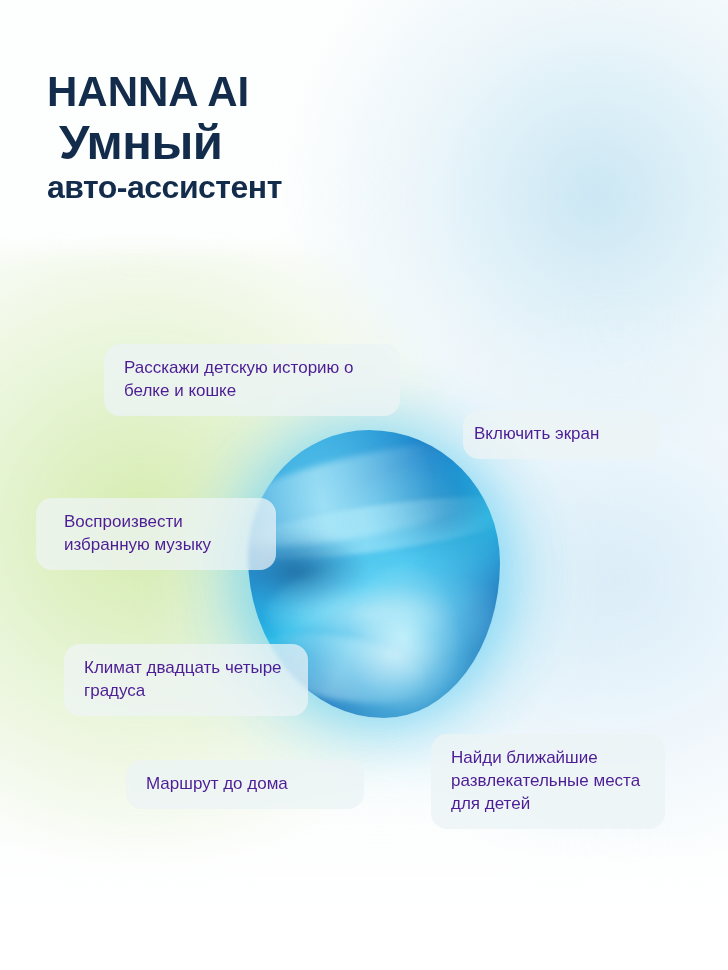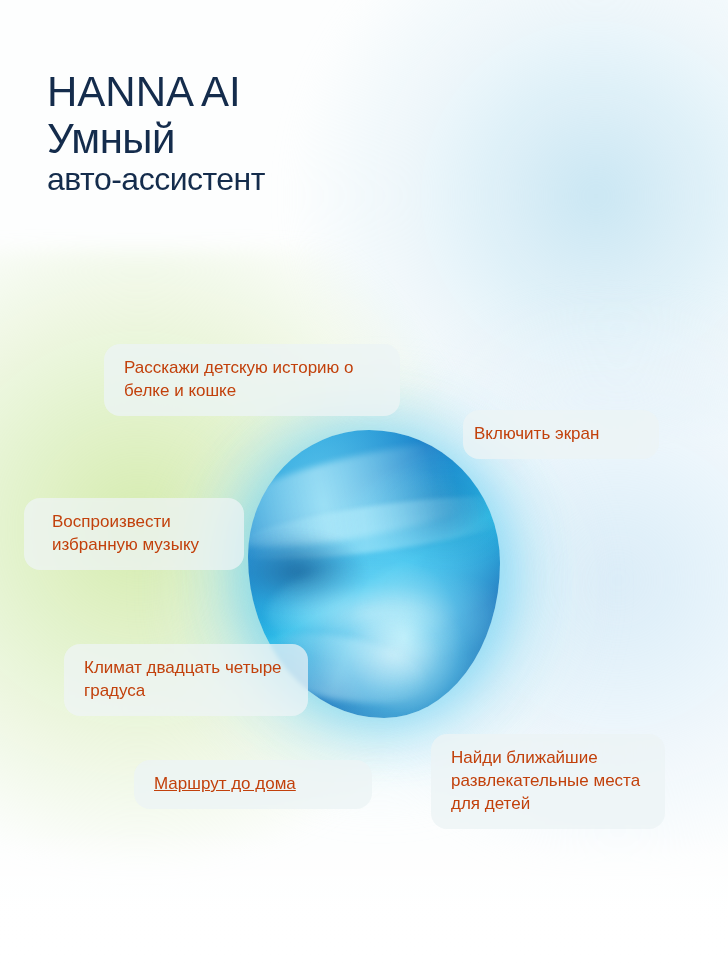--- a/index.html
+++ b/index.html
@@ -73,32 +73,33 @@
     background: linear-gradient(to bottom, rgba(255,255,255,0) 0%, rgba(255,255,255,0.92) 60%, #ffffff 100%);
   }
 
   
   .heading {
     position: absolute;
     left: 47px;
     top: 68px;
     width: 560px;
     color: #142c4c;
-    font-weight: normal;
+    font-weight: bold;
     line-height: 1.12;
     letter-spacing: -0.5px;
   }
   .heading .line1 {
     display: block;
     font-size: 42px;
     letter-spacing: 0px;
   }
   .heading .line2 {
     display: block;
-    font-size: 42px;
+    font-size: 49px;
+    margin-left: 12px;
   }
   .heading .line3 {
     display: block;
     font-size: 32px;
   }
 
   
   .orb-wrap {
     position: absolute;
     left: 248px;
@@ -179,37 +180,37 @@
     width: 56%; height: 34%;
     background: radial-gradient(ellipse at 50% 50%, rgba(10,70,140,0.6) 0%, rgba(14,90,160,0.15) 55%, rgba(0,0,0,0) 80%);
     filter: blur(6px);
   }
 
   
   .chip {
     position: absolute;
     border-radius: 16px;
     background: rgba(236,243,245,0.78);
-    color: #c2410c;
+    color: #4c1d95;
     font-size: 17px;
     line-height: 1.35;
     padding: 13px 20px;
     box-sizing: border-box;
     backdrop-filter: blur(2px);
   }
   .chip.light {
     background: rgba(238,244,246,0.72);
   }
 
   #chip-story     { left: 104px; top: 344px; width: 296px; }
   #chip-screen    { left: 463px; top: 410px; width: 196px; padding-left: 11px; }
-  #chip-music     { left: 24px;  top: 498px; width: 220px; padding-left: 28px; }
+  #chip-music     { left: 36px;  top: 498px; width: 240px; padding-left: 28px; }
   #chip-remind    { left: 487px; top: 555px; width: 208px; }
   #chip-climate   { left: 64px;  top: 644px; width: 244px; }
-  #chip-route     { left: 134px; top: 760px; width: 238px; text-decoration: underline; }
+  #chip-route     { left: 126px; top: 760px; width: 238px; }
   #chip-kids      { left: 431px; top: 734px; width: 234px; }
 </style>
 </head>
 <body>
 
 <div class="poster">
 
   <div class="bg-layer">
     <div class="bg-blue-top"></div>
     <div class="bg-green"></div>

